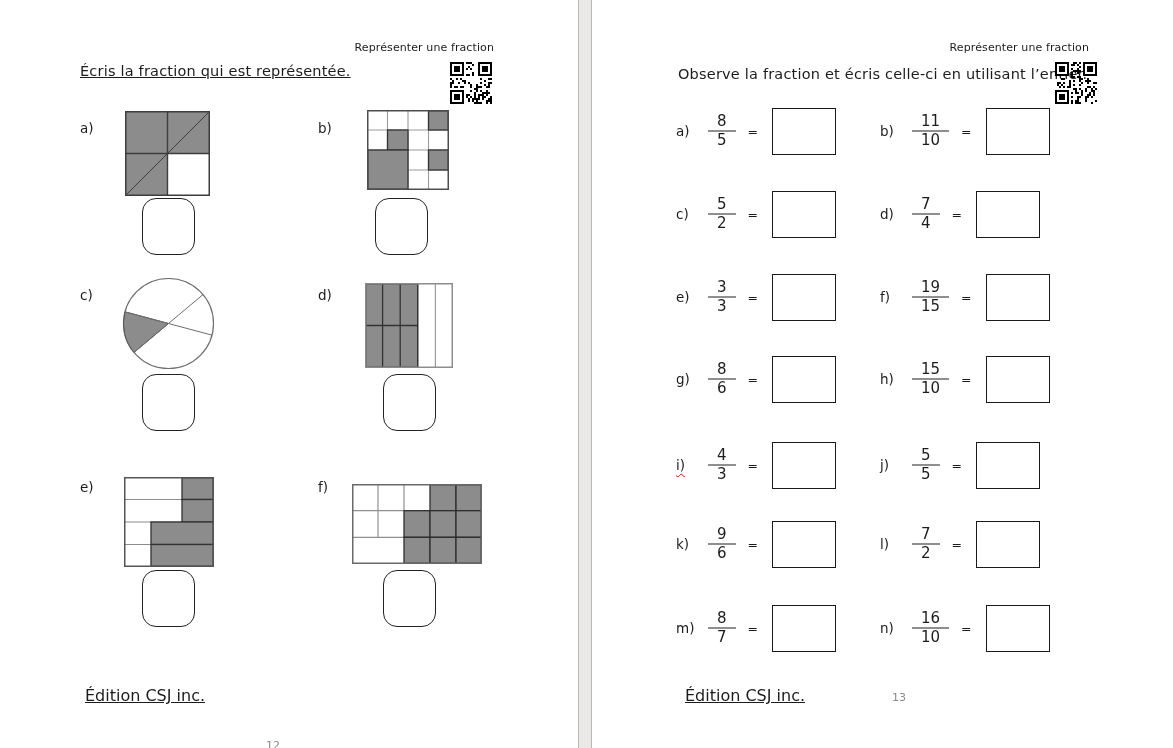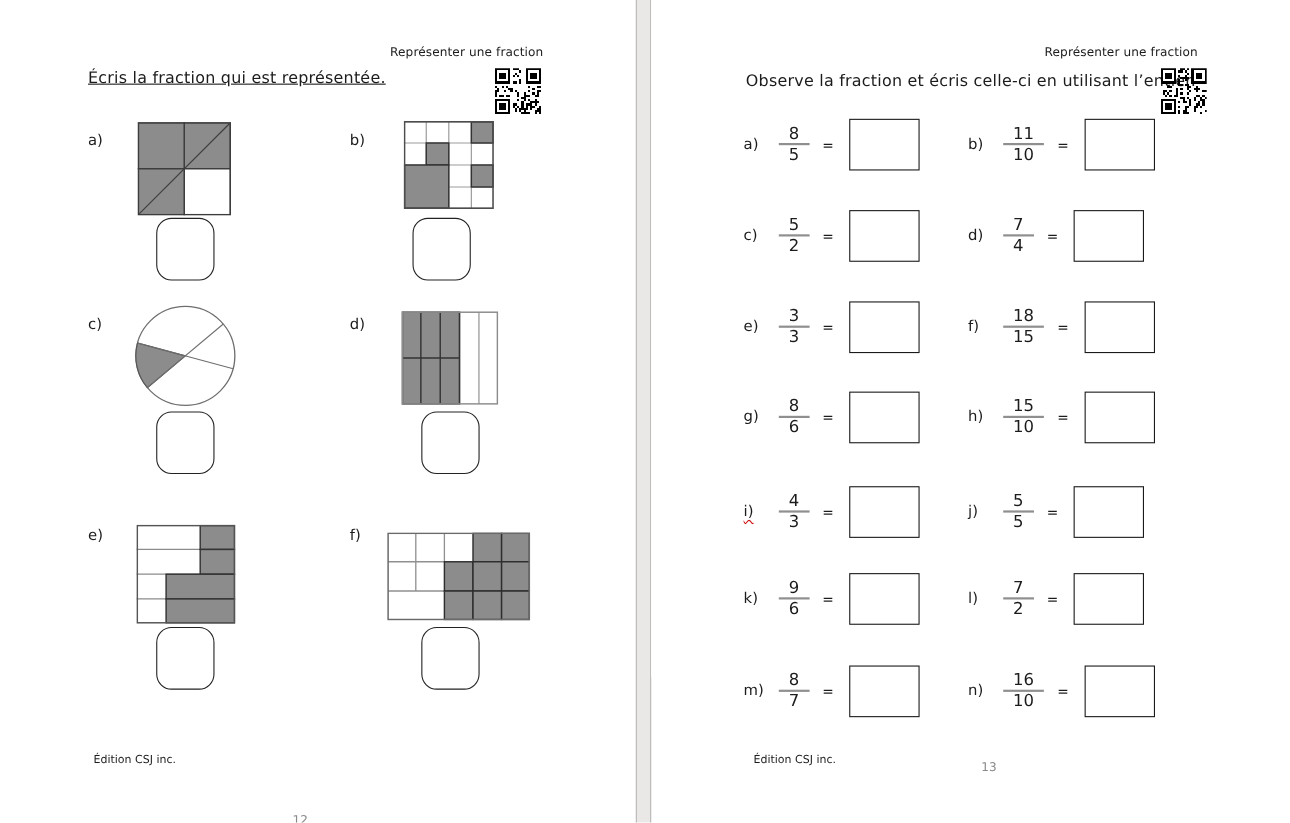--- a/index.html
+++ b/index.html
@@ -23,21 +23,21 @@
               border-radius:14px;background:#fff;box-sizing:border-box;}
   
   .frow{position:absolute;display:flex;align-items:center;height:56px;}
   .frow .lbl{width:26px;font-size:13.5px;flex:none;}
   .frac{display:inline-flex;flex-direction:column;align-items:center;margin-left:6px;}
   .frac .num,.frac .den{font-size:15px;line-height:1.15;padding:0 9px;}
   .frac .bar{align-self:stretch;height:2px;background:#8f8f8f;}
   .eq{margin-left:12px;font-size:12.5px;}
   .rbox{margin-left:14px;width:64px;height:47px;border:1.6px solid #1a1a1a;background:#fff;box-sizing:border-box;flex:none;}
   .misspell{text-decoration-line:underline;text-decoration-style:wavy;text-decoration-color:#cf1010;text-decoration-thickness:1px;text-underline-offset:3px;}
-  .footer-pub{position:absolute;top:686px;font-size:10px;}
+  .footer-pub{position:absolute;top:686px;font-size:16px;text-decoration:underline;}
   .footer-num{position:absolute;top:691px;font-size:11px;color:#8a8a8a;}
   .page-left .footer-pub{left:85px;}  .page-left .footer-num{left:266px;margin-top:48px;}
   .page-right .footer-pub{left:93px;} .page-right .footer-num{left:300px;}
 </style>
 </head>
 <body>
 
 <div class="screen">
 
   <div class="page page-left">
@@ -383,21 +383,21 @@
           <span class="num">3</span>
           <span class="bar"></span>
           <span class="den">3</span>
         </span>
       <span class="eq">=</span>
       <span class="rbox"></span>
     </div>
     <div class="frow" style="left:288px;top:269px">
       <span class="lbl">f)</span>
       <span class="frac">
-          <span class="num">18</span>
+          <span class="num">19</span>
           <span class="bar"></span>
           <span class="den">15</span>
         </span>
       <span class="eq">=</span>
       <span class="rbox"></span>
     </div>
 
     <div class="frow" style="left:84px;top:351px">
       <span class="lbl">g)</span>
       <span class="frac">

